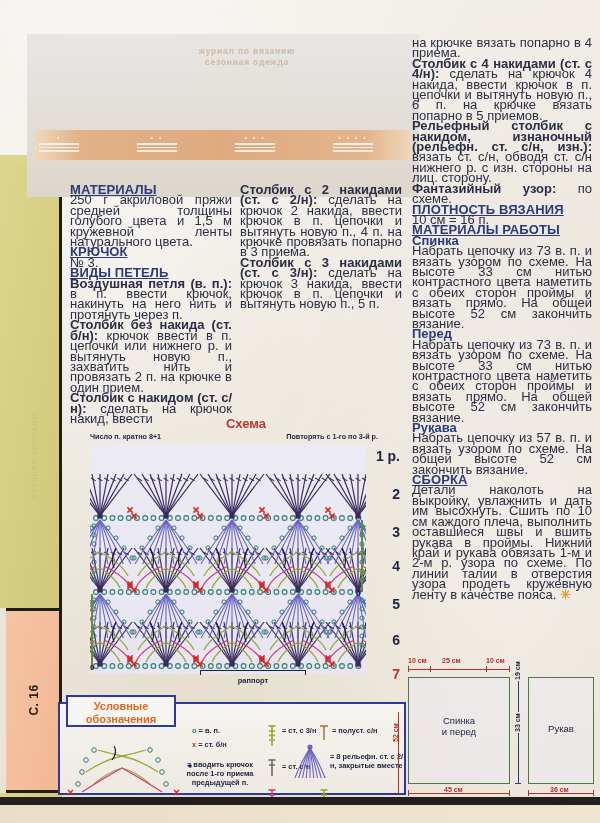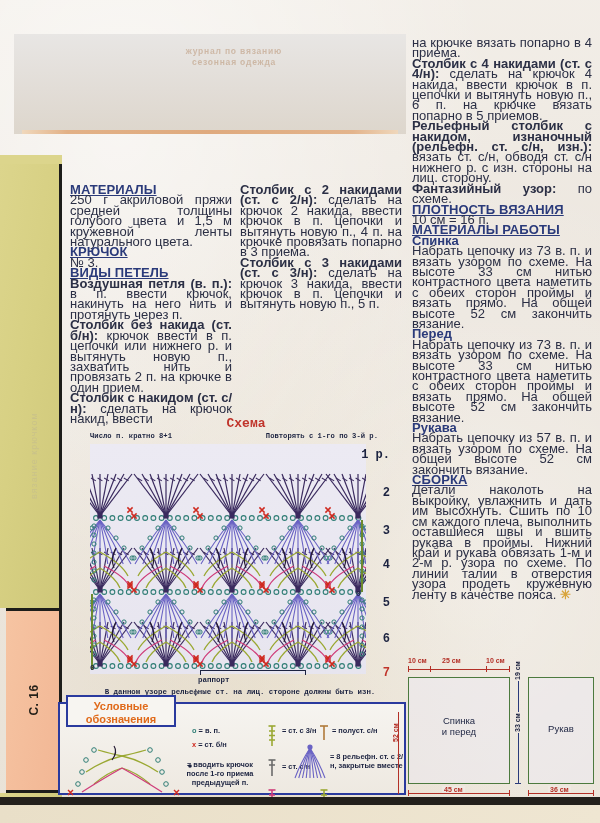--- a/index.html
+++ b/index.html
@@ -50,21 +50,21 @@
     transform:rotate(-90deg);
     font-weight:bold; font-size:12px; color:#231f18; letter-spacing:.5px;
   }
   #left-bottom-strip{
     position:absolute; left:0; top:793px; width:62px; height:30px;
     background:linear-gradient(100deg,#dcd58c,#cfc87a);
   }
 
   
   #masthead{
-    position:absolute; left:14px; top:34px; width:392px; height:100px;
+    position:absolute; left:27px; top:34px; width:392px; height:163px;
     background:linear-gradient(180deg,#e8e6e4 0%,#e2ddd7 55%,#ddd6cc 100%);
     overflow:hidden;
     padding-left:24px;
   }
   #masthead-ghost{
     position:absolute; left:105px; top:12px; width:230px;
     text-align:center; font-size:8.5px; line-height:11px;
     color:rgba(186,150,118,.55); letter-spacing:.8px; font-weight:bold;
   }
   #masthead-title{
@@ -96,43 +96,43 @@
   .head{
     font-weight:bold; color:#2a3a7a; text-decoration:underline;
     text-align:left; letter-spacing:.1px;
   }
   .sub{ font-weight:bold; color:#2a3a7a; text-align:left; }
   .b{ font-weight:bold; }
   .flower{ color:#d8a43a; font-weight:bold; }
 
   
   #scheme{
-    position:absolute; left:88px; top:418px; width:316px; height:282px;font-family:Liberation Mono, monospace;
+    position:absolute; left:88px; top:418px; width:316px; height:282px;
   }
   #scheme-title{
     position:absolute; left:0; right:0; top:-2px; text-align:center;
     font-size:13px; font-weight:bold; color:#c0342b;
   }
   #scheme-left-note{
     position:absolute; left:2px; top:14px; font-size:7.2px; font-weight:bold; color:#1c2340;
   }
   #scheme-right-note{
     position:absolute; right:26px; top:14px; font-size:7.2px; font-weight:bold; color:#1c2340;
   }
   #chart-area{
     position:absolute; left:2px; top:26px; width:276px; height:230px;
     background:linear-gradient(180deg,#eceaf3,#e7e5ef);
   }
   #chart-svg{ position:absolute; inset:0; }
   .rownum{
-    position:absolute; right:14px; font-size:12px; font-weight:bold; color:#1c2340;
+    position:absolute; right:4px; font-size:14px; font-weight:bold; color:#1c2340;
   }
   .rownum.first{ color:#c0342b; }
   #rapport{
-    position:absolute; left:110px; top:258px; width:110px; 
+    position:absolute; left:110px; top:258px; width:110px; text-align:center;
     font-size:7.5px; font-weight:bold; color:#1c2340;
   }
   #rapport-bar{
     position:absolute; left:112px; top:252px; width:106px; height:5px;
     border-left:1.5px solid #1c2340; border-right:1.5px solid #1c2340;
     border-top:1.5px solid #1c2340;
   }
   #scheme-footnote{
     position:absolute; left:-24px; top:270px; width:352px; text-align:center;
     font-size:7.4px; font-weight:bold; color:#1c2340;
@@ -959,21 +959,20 @@
           <circle cx="272" cy="127" r="2.1" fill="none" stroke="#2f7d75" stroke-width="1"></circle>
           <circle cx="272" cy="136" r="2.1" fill="none" stroke="#2f7d75" stroke-width="1"></circle>
           <line x1="2" y1="150" x2="2" y2="226" stroke="#6d8a2e" stroke-width="2"></line>
           <line x1="272" y1="76" x2="272" y2="148" stroke="#6d8a2e" stroke-width="2"></line>
           <text x="0" y="226" fill="#1c2340" font-size="8" font-weight="bold">0</text>
           <text x="266" y="152" fill="#1c2340" font-size="8" font-weight="bold">0</text>
         </svg>
     </div>
     <div id="rapport-bar"></div>
     <div id="rapport">раппорт</div>
-    <div id="scheme-footnote">В данном узоре рельефные ст. на лиц. стороне должны быть изн.</div>
   <div class="rownum first" style="top: 248px;">7</div>
       <div class="rownum" style="top: 214px;">6</div>
       <div class="rownum" style="top: 178px;">5</div>
       <div class="rownum" style="top: 140px;">4</div>
       <div class="rownum" style="top: 106px;">3</div>
       <div class="rownum" style="top: 68px;">2</div>
       <div class="rownum" style="top: 30px;">1 р.</div>
     </div>
 
   <div id="legend">

